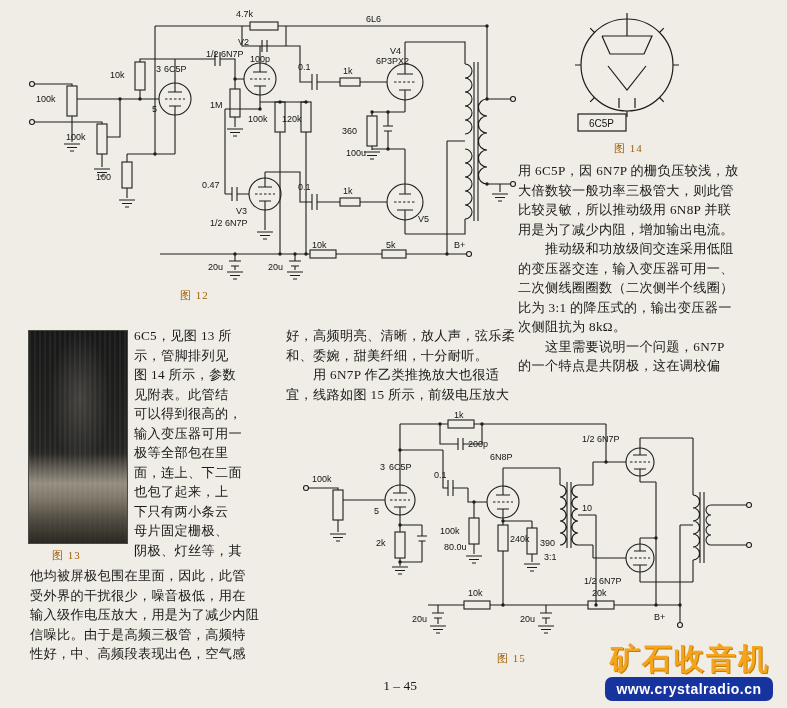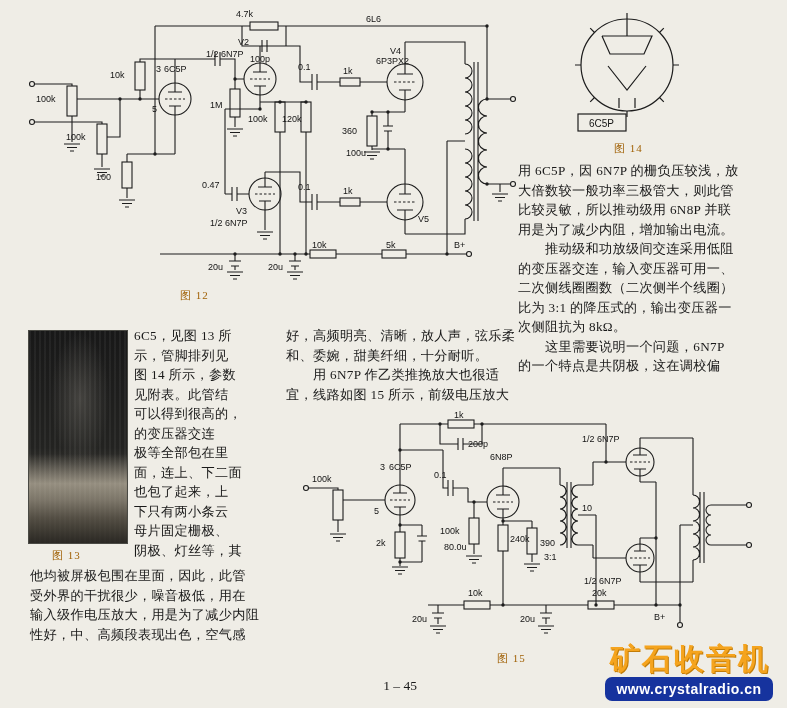--- a/index.html
+++ b/index.html
@@ -215,33 +215,34 @@
 
 <div class="photo"></div>
 <div class="caption" style="left:52px;top:548px">图 13</div>
 
 <div class="textcol" style="left:134px;top:326px;width:142px">
   <div>6C5，见图 13 所</div>
   <div>示，管脚排列见</div>
   <div>图 14 所示，参数</div>
   <div>见附表。此管结</div>
   <div>可以得到很高的，</div>
-  <div>的变压器交连</div>
+  <div>输入变压器可用一</div>
   <div>极等全部包在里</div>
   <div>面，连上、下二面</div>
   <div>也包了起来，上</div>
   <div>下只有两小条云</div>
   <div>母片固定栅极、</div>
   <div>阴极、灯丝等，其</div>
 </div>
 
 <div class="textcol" style="left:30px;top:566px;width:246px">
   <div>他均被屏极包围在里面，因此，此管</div>
   <div>受外界的干扰很少，噪音极低，用在</div>
   <div>输入级作电压放大，用是为了减少内阻</div>
+  <div>信噪比。由于是高频三极管，高频特</div>
   <div>性好，中、高频段表现出色，空气感</div>
 </div>
 
 <div class="textcol" style="left:286px;top:326px;width:240px">
   <div>好，高频明亮、清晰，放人声，弦乐柔</div>
   <div>和、委婉，甜美纤细，十分耐听。</div>
   <div>　　用 6N7P 作乙类推挽放大也很适</div>
   <div>宜，线路如图 15 所示，前级电压放大</div>
 </div>
 

